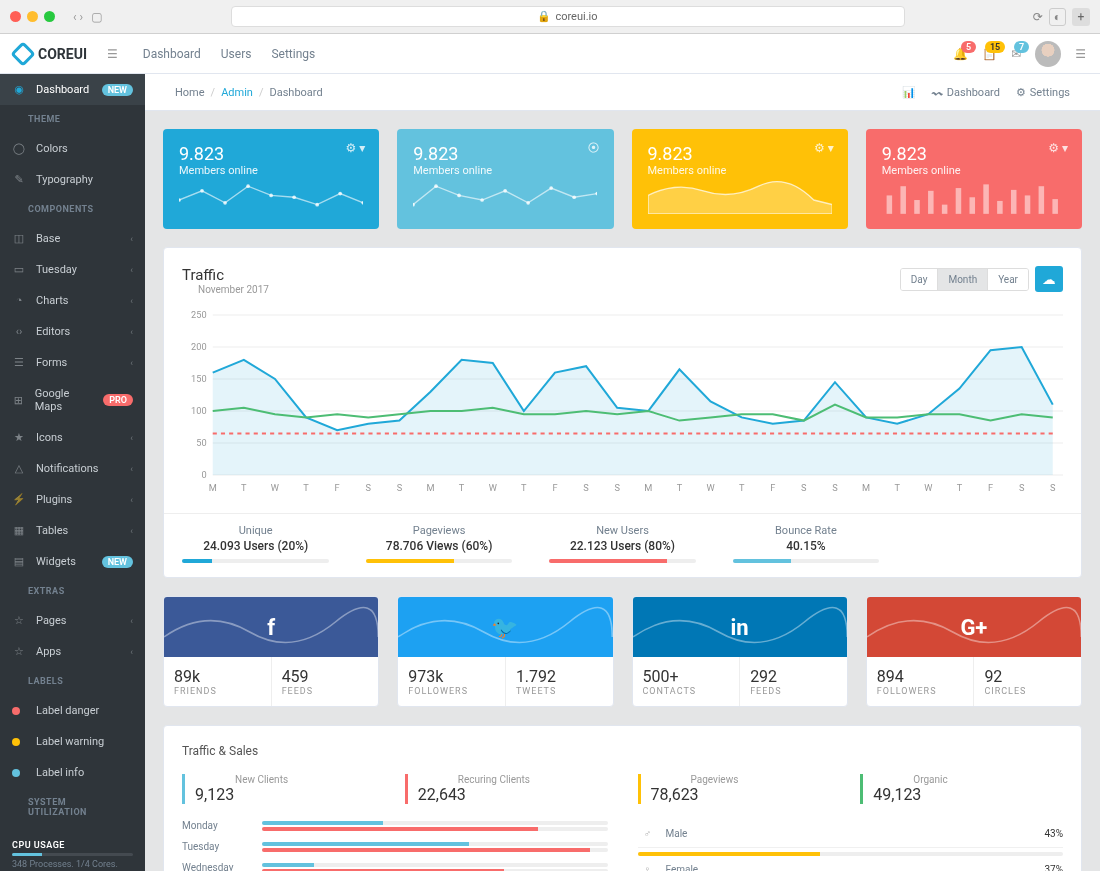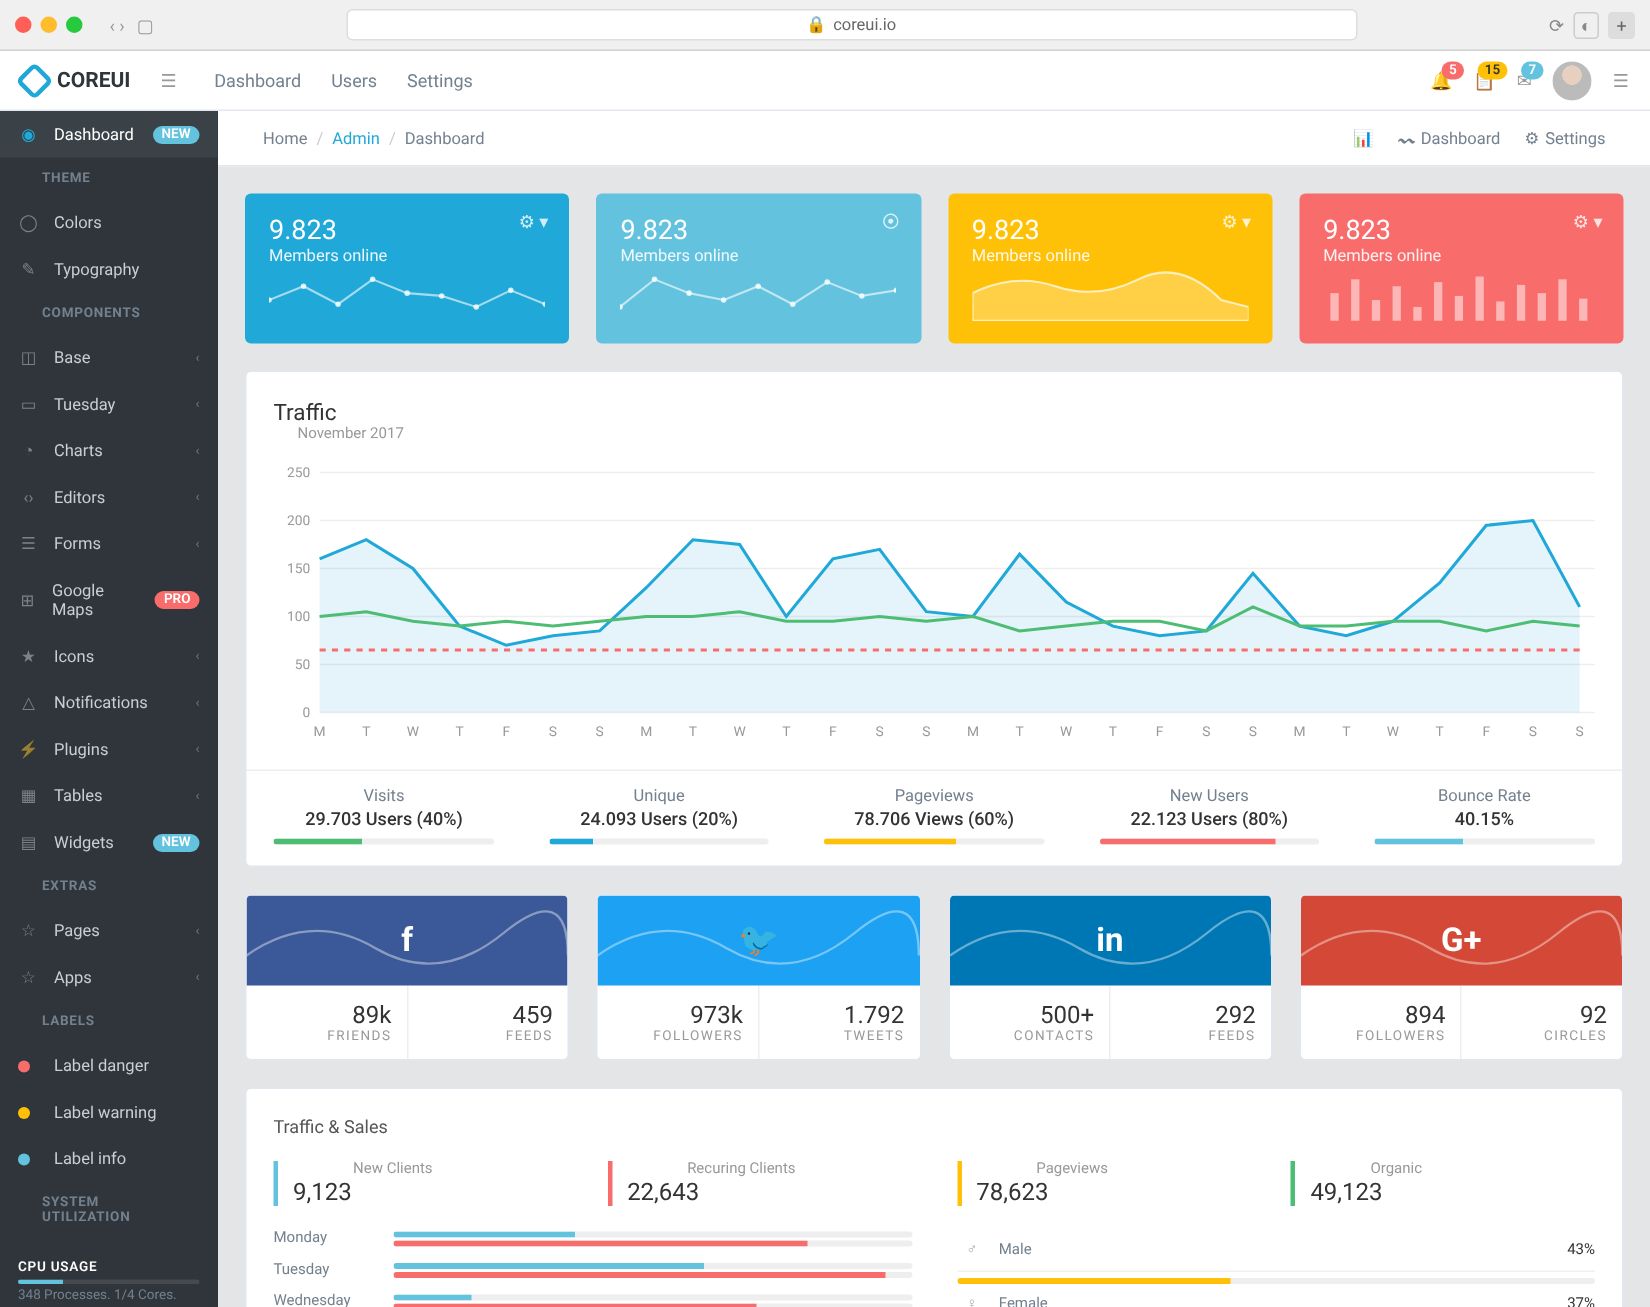--- a/index.html
+++ b/index.html
@@ -80,21 +80,21 @@
 .traffic-metric .m-label { font-size: 11px; color: #73818f; }
 .traffic-metric .m-value { font-size: 12px; color: #333; font-weight: 500; margin: 2px 0 6px;}
 .traffic-metric .m-bar { height: 4px; background: #eee; width: 80%; margin: 0 auto; border-radius: 2px; overflow:hidden;}
 .traffic-metric .m-bar-fill { height: 100%; }
 
 .social-cards { display: grid; grid-template-columns: repeat(4, 1fr); gap: 18px; margin-bottom: 18px; }
 .social-card { background: #fff; border: 1px solid #e1e6ef; border-radius: 4px; overflow: hidden; }
 .social-head { height: 60px; position:relative; display:flex;align-items:center;justify-content:center;color:#fff;font-size:22px;}
 .social-head.fb{background:#3b5998;} .social-head.tw{background:#1da1f2;} .social-head.li{background:#0077b5;} .social-head.gp{background:#d34836;}
 .social-body { display: flex; }
-.social-stat { flex: 1; text-align: right; padding: 10px; }
+.social-stat { flex: 1; text-align: left; padding: 10px; }
 .social-stat:first-child{border-right:1px solid #eee;}
 .social-stat .s-val { font-size: 16px; color: #333; }
 .social-stat .s-lab { font-size: 9px; color: #999; letter-spacing: 1px; }
 
 .ts-grid{display:grid;grid-template-columns:1fr 1fr;gap:30px;}
 .ts-stats{display:grid;grid-template-columns:1fr 1fr;gap:20px;margin-bottom:16px;}
 .ts-stat{border-left:3px solid;padding-left:10px;}
 .ts-stat .ts-l{font-size:10px;color:#999;margin-left:40px;} .ts-stat .ts-v{font-size:16px;color:#333;}
 .bl-info{border-color:#63c2de;} .bl-danger{border-color:#f86c6b;} .bl-warn{border-color:#ffc107;} .bl-success{border-color:#4dbd74;}
 .prog-row{display:flex;align-items:center;gap:10px;font-size:10px;color:#73818f;margin:10px 0;}
@@ -365,20 +365,28 @@
             </div>
   </div>
         </div>
 
       <div class="card">
         <div class="card-body">
           <div class="traffic-head">
             <div>
               <div class="traffic-title">Traffic</div>
               <div class="traffic-sub">November 2017</div>
+            </div>
+            <div class="toolbar">
+              <div class="btn-group" id="period-group">
+                  <button class="">Day</button>
+                  <button class="active">Month</button>
+                  <button class="">Year</button>
+                </div>
+              <button class="btn-primary">☁</button>
             </div>
           </div>
           <div class="big-chart">
             <svg id="big-chart-svg" width="100%" height="100%" viewBox="0 0 860 190" preserveAspectRatio="none">
                 <line x1="30" y1="170" x2="860" y2="170" stroke="#eee"></line>
                 <text x="24" y="173" text-anchor="end" font-size="9" fill="#999">0</text>
                 <line x1="30" y1="138" x2="860" y2="138" stroke="#eee"></line>
                 <text x="24" y="141" text-anchor="end" font-size="9" fill="#999">50</text>
                 <line x1="30" y1="106" x2="860" y2="106" stroke="#eee"></line>
                 <text x="24" y="109" text-anchor="end" font-size="9" fill="#999">100</text>
@@ -418,27 +426,20 @@
                 <text x="850" y="186" text-anchor="middle" font-size="9" fill="#999">S</text>
                 <path d="M30,170 L30,67.6 L60.37037037037037,54.80000000000001 L90.74074074074073,74 L121.1111111111111,112.4 L151.48148148148147,125.19999999999999 L181.85185185185185,118.8 L212.2222222222222,115.6 L242.59259259259258,86.8 L272.96296296296293,54.80000000000001 L303.3333333333333,58 L333.7037037037037,106 L364.0740740740741,67.6 L394.4444444444444,61.19999999999999 L424.8148148148148,102.8 L455.18518518518516,106 L485.5555555555556,64.39999999999999 L515.9259259259259,96.39999999999999 L546.2962962962963,112.4 L576.6666666666666,118.8 L607.0370370370371,115.6 L637.4074074074074,77.2 L667.7777777777778,112.4 L698.1481481481482,118.8 L728.5185185185185,109.2 L758.8888888888888,83.6 L789.2592592592592,45.19999999999999 L819.6296296296296,42 L850,99.6 L850,170 Z" fill="#20a8d8" opacity="0.12"></path>
                 <polyline points="30,67.6 60.37037037037037,54.80000000000001 90.74074074074073,74 121.1111111111111,112.4 151.48148148148147,125.19999999999999 181.85185185185185,118.8 212.2222222222222,115.6 242.59259259259258,86.8 272.96296296296293,54.80000000000001 303.3333333333333,58 333.7037037037037,106 364.0740740740741,67.6 394.4444444444444,61.19999999999999 424.8148148148148,102.8 455.18518518518516,106 485.5555555555556,64.39999999999999 515.9259259259259,96.39999999999999 546.2962962962963,112.4 576.6666666666666,118.8 607.0370370370371,115.6 637.4074074074074,77.2 667.7777777777778,112.4 698.1481481481482,118.8 728.5185185185185,109.2 758.8888888888888,83.6 789.2592592592592,45.19999999999999 819.6296296296296,42 850,99.6" fill="none" stroke="#20a8d8" stroke-width="2"></polyline>
                 <polyline points="30,106 60.37037037037037,102.8 90.74074074074073,109.2 121.1111111111111,112.4 151.48148148148147,109.2 181.85185185185185,112.4 212.2222222222222,109.2 242.59259259259258,106 272.96296296296293,106 303.3333333333333,102.8 333.7037037037037,109.2 364.0740740740741,109.2 394.4444444444444,106 424.8148148148148,109.2 455.18518518518516,106 485.5555555555556,115.6 515.9259259259259,112.4 546.2962962962963,109.2 576.6666666666666,109.2 607.0370370370371,115.6 637.4074074074074,99.6 667.7777777777778,112.4 698.1481481481482,112.4 728.5185185185185,109.2 758.8888888888888,109.2 789.2592592592592,115.6 819.6296296296296,109.2 850,112.4" fill="none" stroke="#4dbd74" stroke-width="2"></polyline>
                 <polyline points="30,128.4 60.37037037037037,128.4 90.74074074074073,128.4 121.1111111111111,128.4 151.48148148148147,128.4 181.85185185185185,128.4 212.2222222222222,128.4 242.59259259259258,128.4 272.96296296296293,128.4 303.3333333333333,128.4 333.7037037037037,128.4 364.0740740740741,128.4 394.4444444444444,128.4 424.8148148148148,128.4 455.18518518518516,128.4 485.5555555555556,128.4 515.9259259259259,128.4 546.2962962962963,128.4 576.6666666666666,128.4 607.0370370370371,128.4 637.4074074074074,128.4 667.7777777777778,128.4 698.1481481481482,128.4 728.5185185185185,128.4 758.8888888888888,128.4 789.2592592592592,128.4 819.6296296296296,128.4 850,128.4" fill="none" stroke="#f86c6b" stroke-width="2" stroke-dasharray="4,4"></polyline>
               </svg>
           </div>
         </div>
         <div class="traffic-footer" id="traffic-footer">
             <div class="traffic-metric">
-    <div class="m-label">Visits</div>
-    <div class="m-value">29.703 Users (40%)</div>
-    <div class="m-bar">
-                <div class="m-bar-fill" style="width:40%;background:#4dbd74"></div>
-              </div>
-  </div>
-            <div class="traffic-metric">
     <div class="m-label">Unique</div>
     <div class="m-value">24.093 Users (20%)</div>
     <div class="m-bar">
                 <div class="m-bar-fill" style="width:20%;background:#20a8d8"></div>
               </div>
   </div>
             <div class="traffic-metric">
     <div class="m-label">Pageviews</div>
     <div class="m-value">78.706 Views (60%)</div>
     <div class="m-bar">

